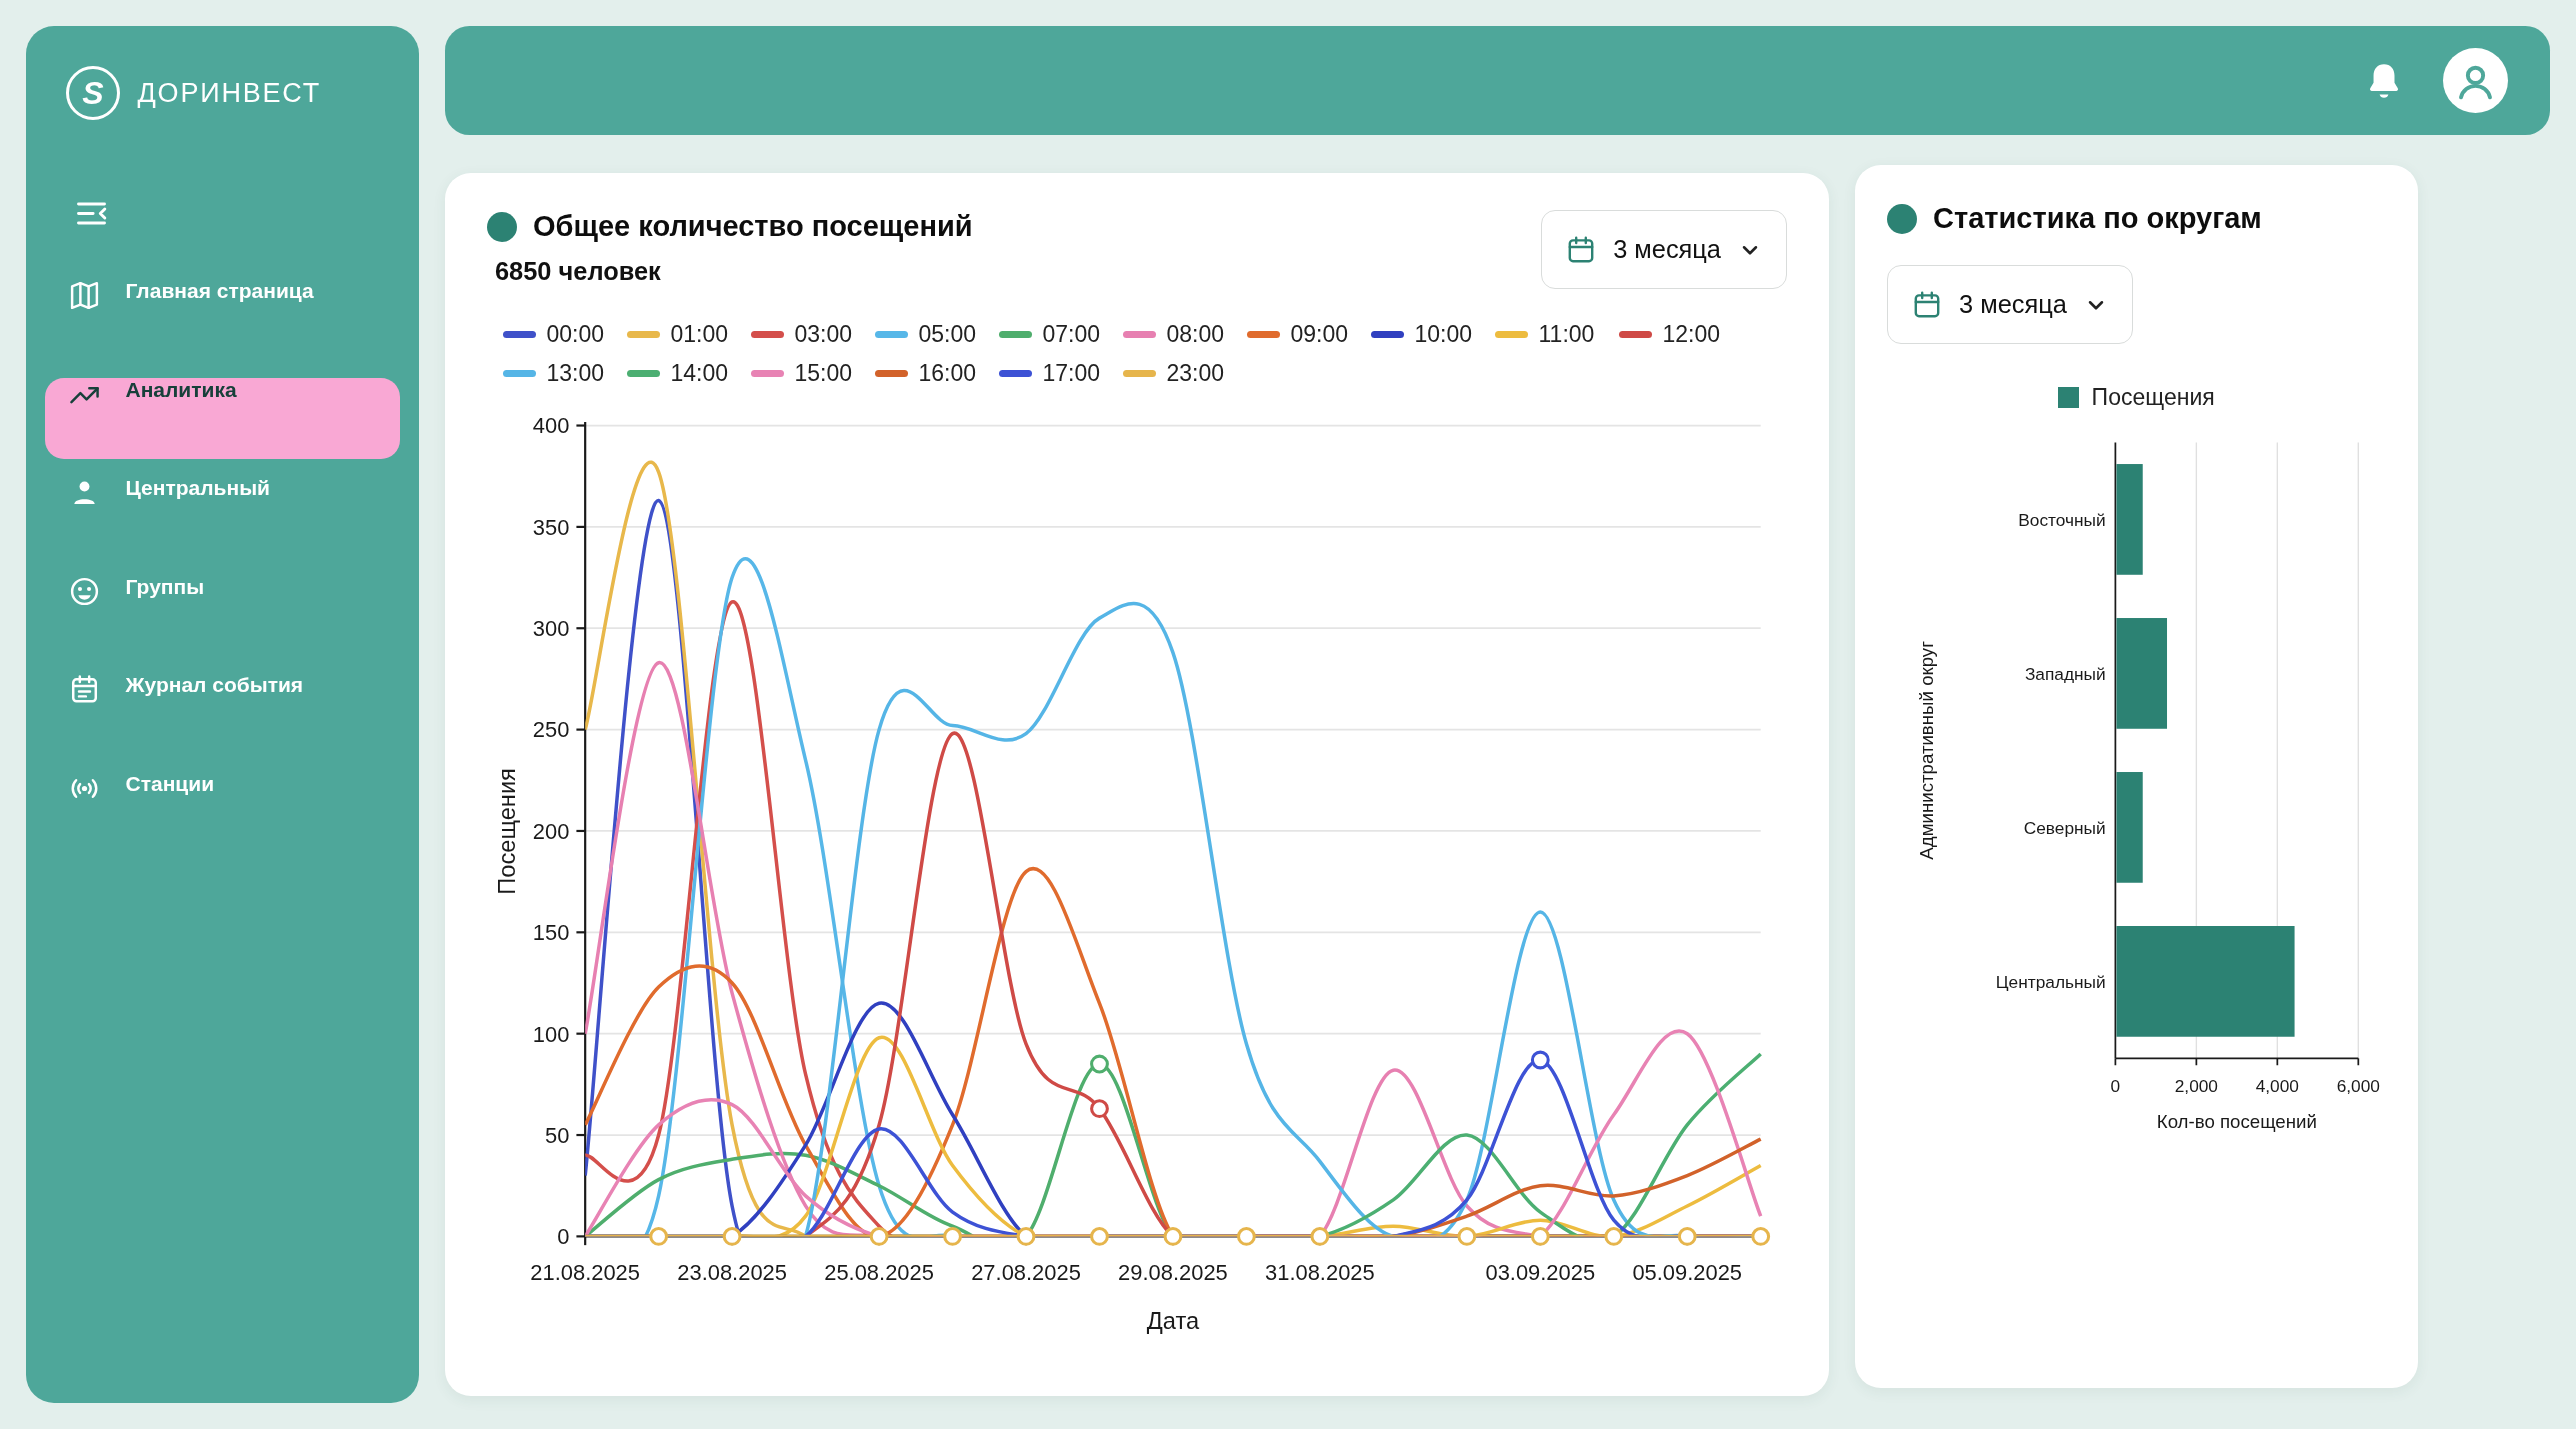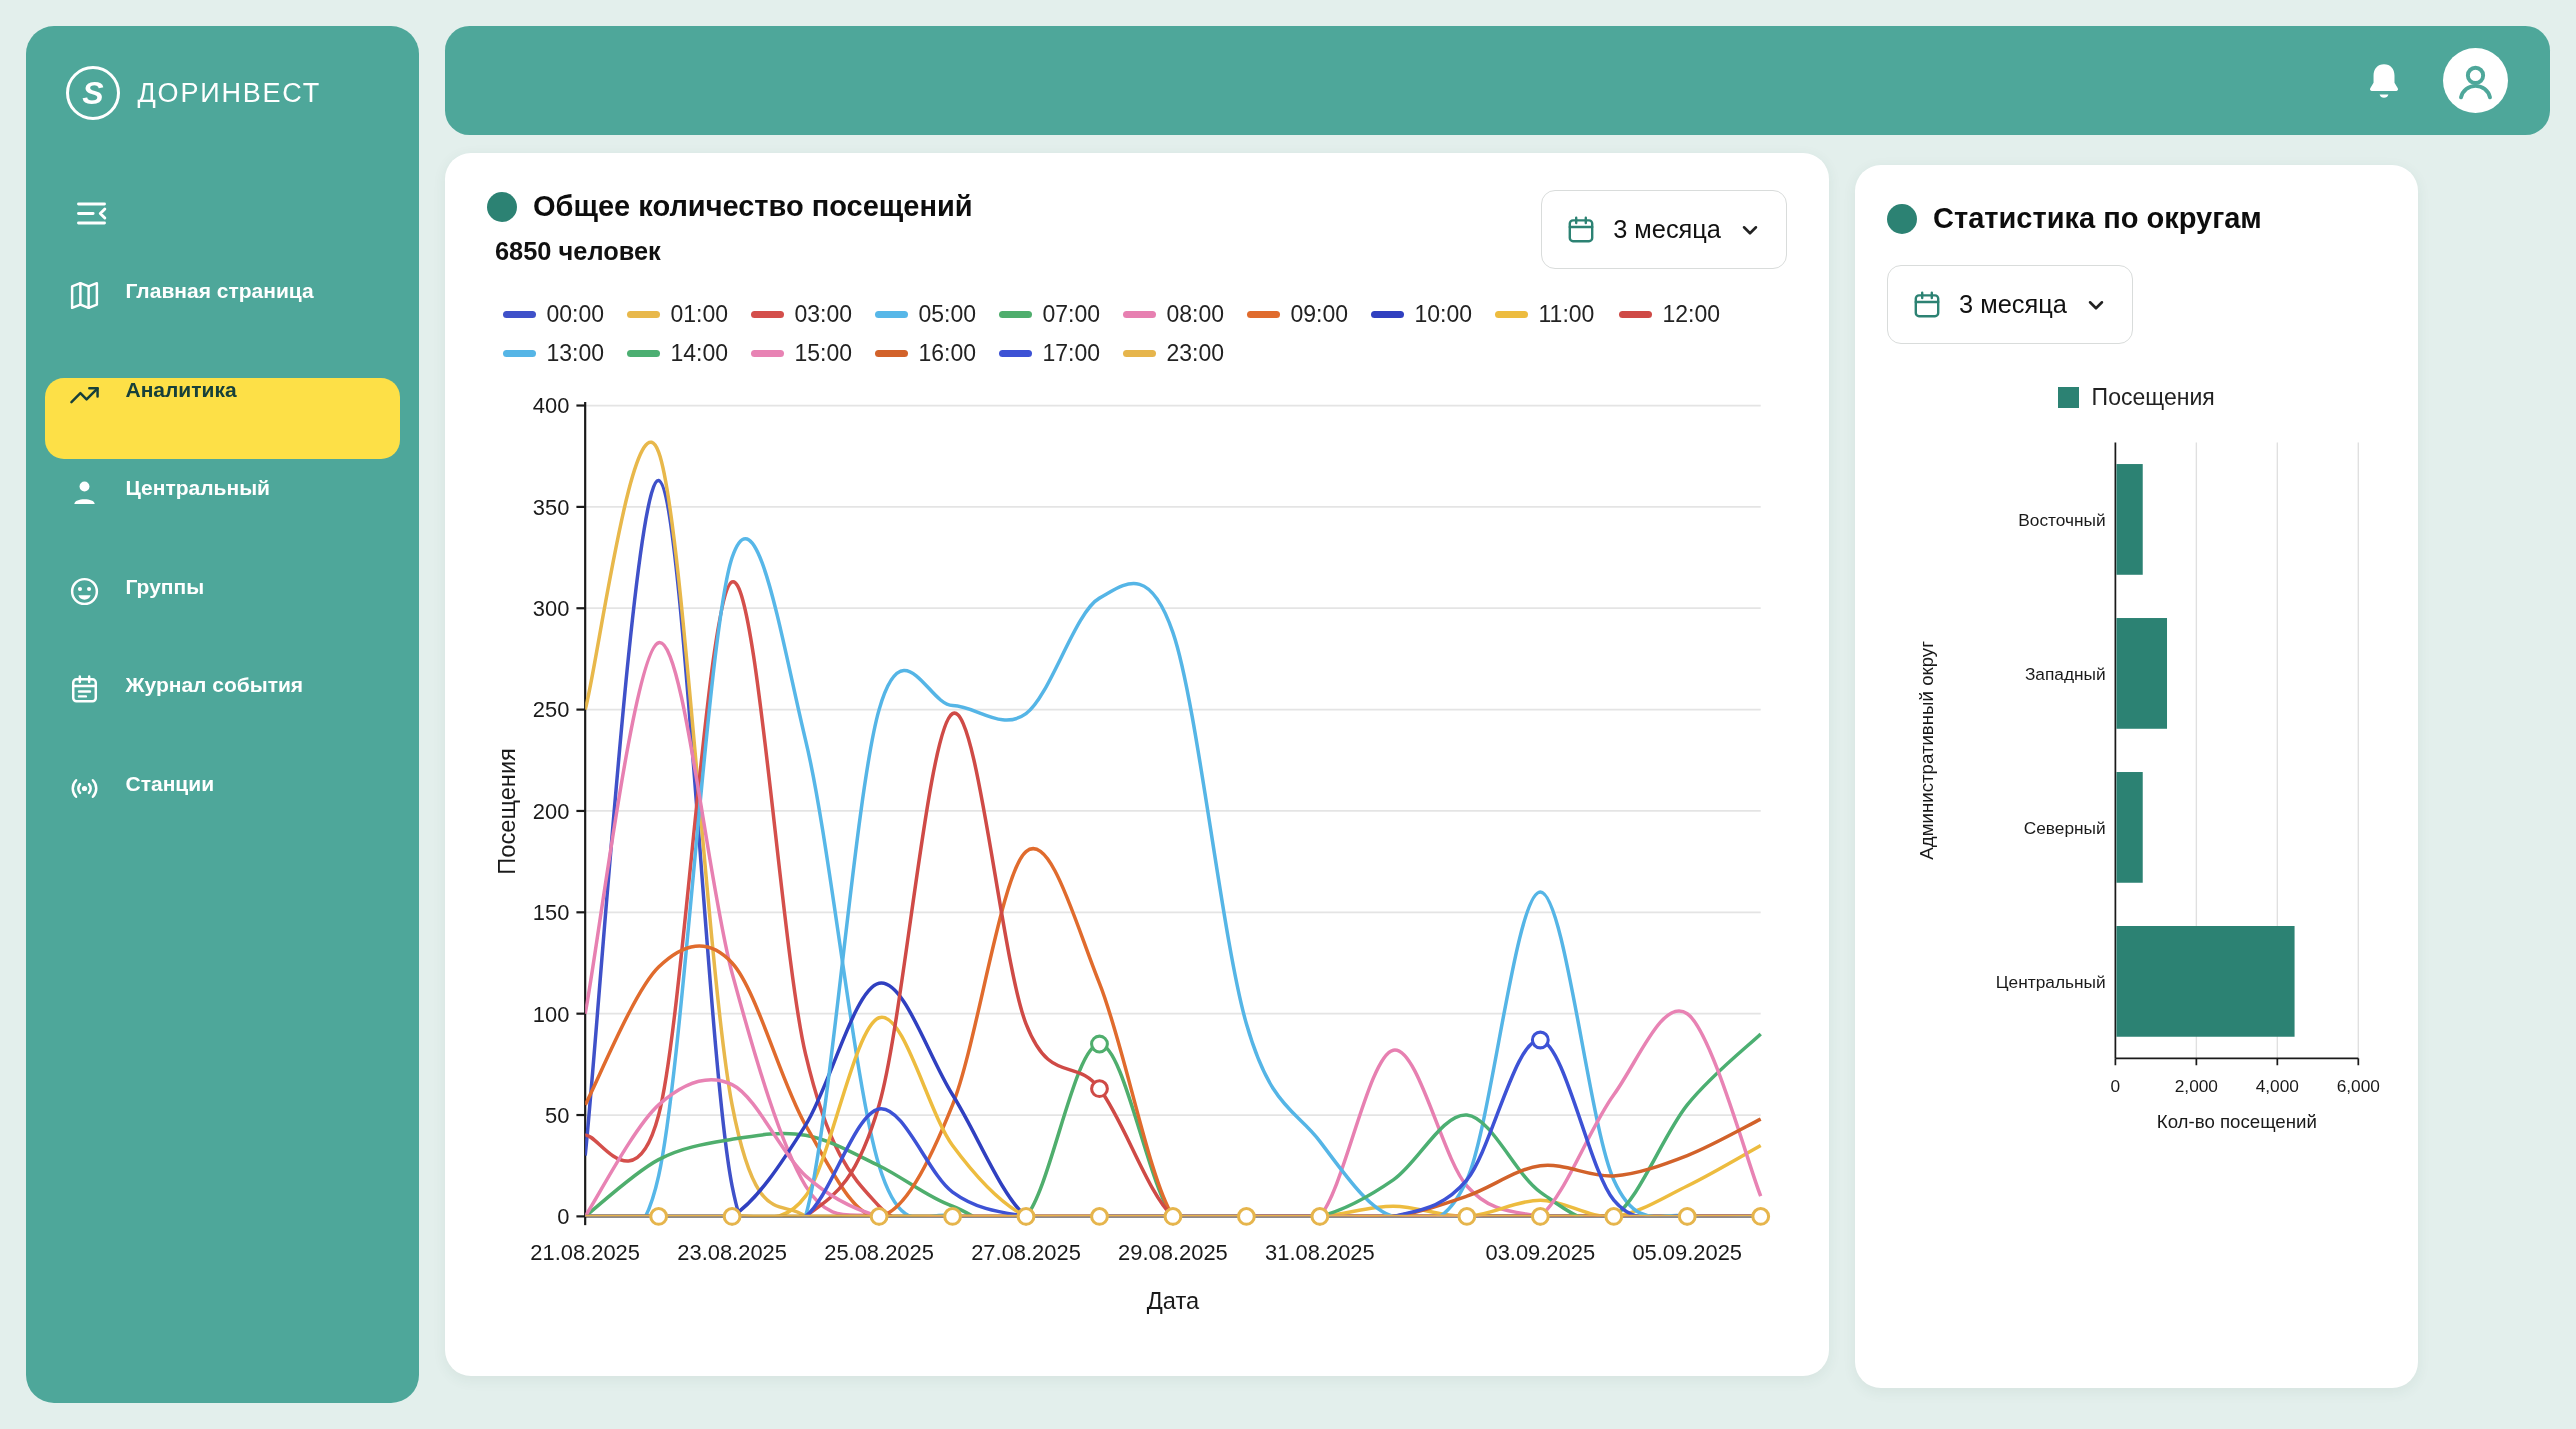--- a/index.html
+++ b/index.html
@@ -17,34 +17,34 @@
     background:var(--sidebar,#4ea79a);border-radius:28px;padding-top:40px}
   .logo-row{display:flex;align-items:center;gap:17.5px;padding-left:40px;color:#fff}
   .logo-mark{width:54px;height:54px;border:3.5px solid #fff;border-radius:50%;
     display:flex;align-items:center;justify-content:center;font-weight:700;font-size:32px;font-style:italic}
   .logo-text{font-size:27px;font-weight:400;letter-spacing:1.8px}
   .collapse-btn{margin:74px 0 46px 46px;color:#fff;width:39px;height:39px}
   .collapse-btn .icn{width:39px;height:39px}
   .menu{display:flex;flex-direction:column;gap:17.5px;padding:0 19px}
   .menu-item{display:flex;gap:24.5px;height:81px;border-radius:19px;
     padding:0 23px;color:#fff;font-size:21px;font-weight:700}
-  .menu-item.active{background:#fde047;color:#17403a}
+  .menu-item.active{background:#f9a8d4;color:#17403a}
 
   
   .header{position:absolute;left:445px;top:26px;width:2105px;height:109px;
     background:var(--sidebar,#4ea79a);border-radius:24.5px;display:flex;align-items:center;
     justify-content:flex-end;gap:37px;padding-right:42px;color:#fff}
   .bell-wrap .icn{width:44px;height:44px}
   .avatar{width:65px;height:65px;border-radius:50%;background:#fff;color:var(--sidebar,#4ea79a);
     display:flex;align-items:center;justify-content:center}
   .avatar .icn{width:47px;height:47px;stroke-width:2}
 
   
   .card{position:absolute;background:#fff;border-radius:26px;box-shadow:0 3.5px 14px rgba(40,80,70,.07)}
-  .card.main{left:445px;top:153px;width:1384px;height:1223px;padding:37px 42px}
+  .card.main{left:445px;top:173px;width:1384px;height:1223px;padding:37px 42px}
   .card.side{left:1855px;top:165px;width:563px;height:1223px;padding:37px 32px}
   .card-head{display:flex;align-items:flex-start;justify-content:space-between}
   .title-row{display:flex;align-items:center;gap:16px}
   .dot{width:30px;height:30px;border-radius:50%;background:var(--accent,#2c8273)}
   h1{font-size:29px;font-weight:700;color:#0d0d0d}
   .subtitle{font-size:25.4px;font-weight:700;margin:14px 0 0 8px}
 
   .select{display:flex;align-items:center;gap:16px;height:79px;padding:0 23px;
     border:1.8px solid #d9dcdb;border-radius:14px;background:#fff;font-size:25.4px;font-weight:500}
   .cal-wrap .icn{width:32px;height:32px;color:var(--accent,#2c8273)}

